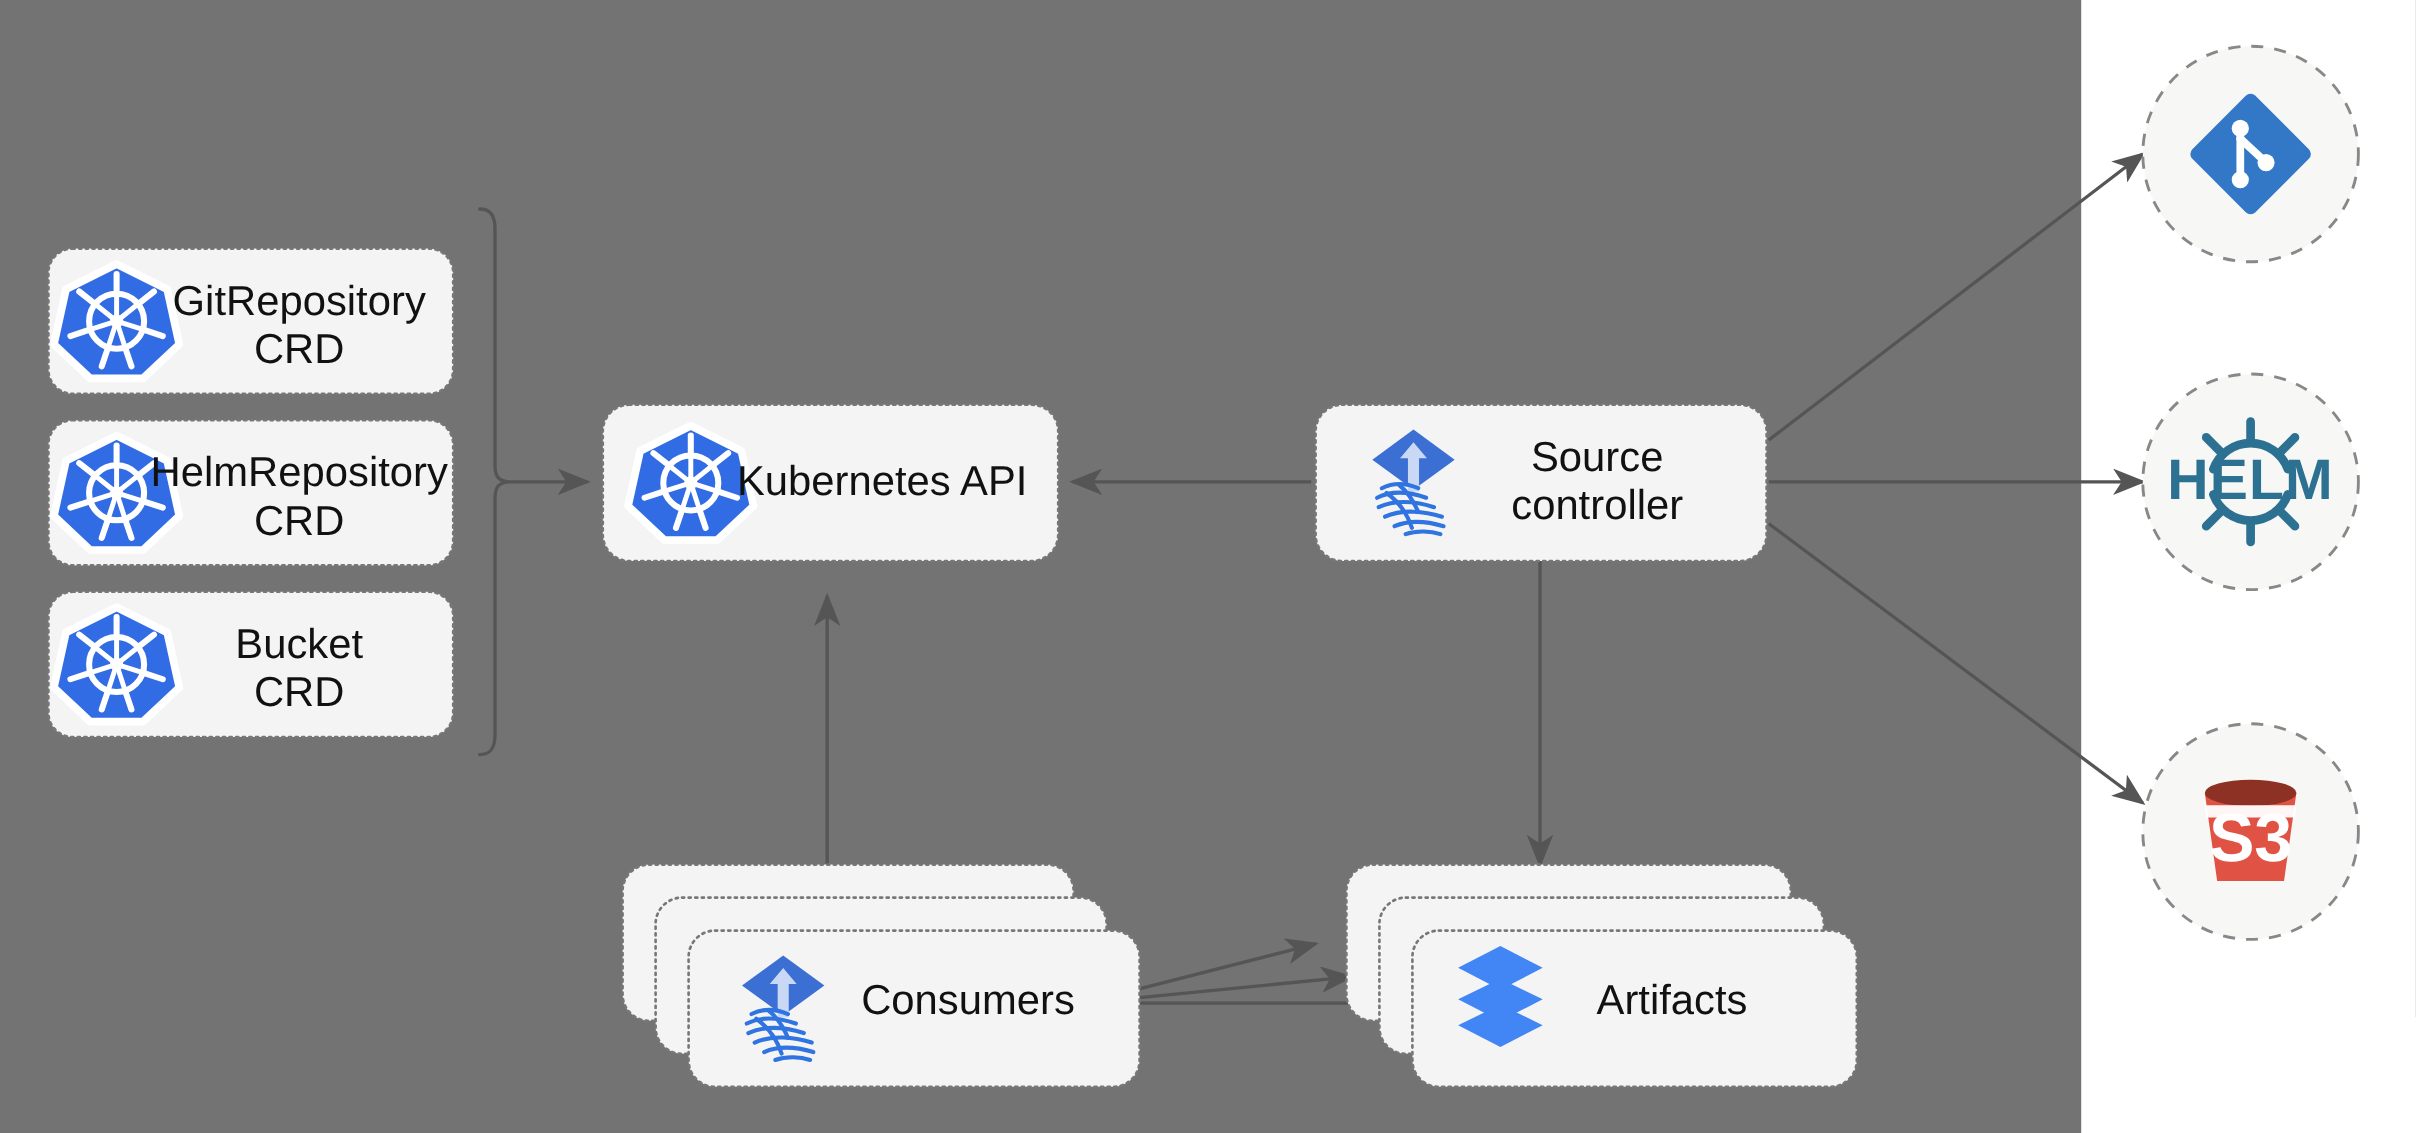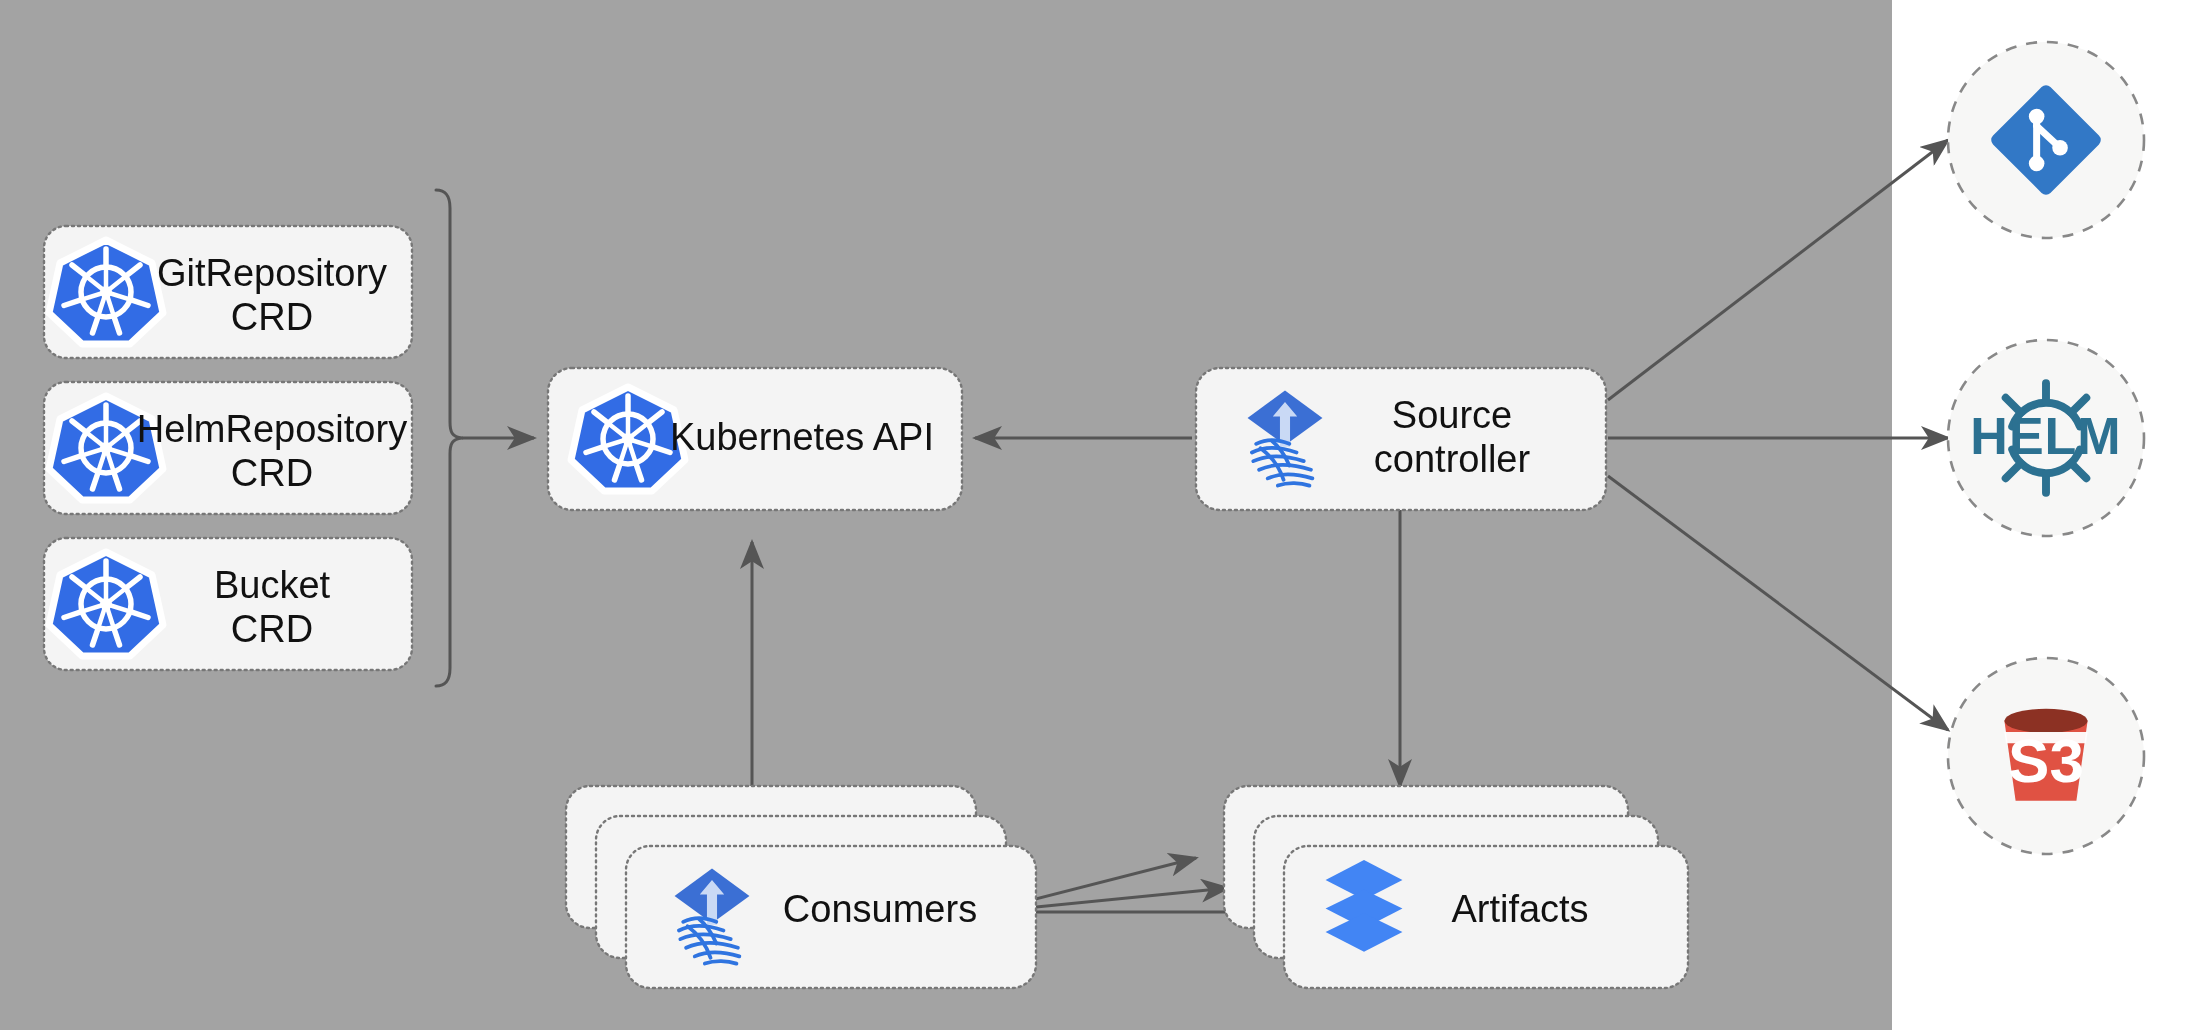--- a/index.html
+++ b/index.html
@@ -10,21 +10,21 @@
   body {
     width: 2196px;
     height: 1030px;
     overflow: hidden;
     font-family: "Liberation Sans", sans-serif;
   }
   #diagram-root {
     position: relative;
     width: 1892px;
     height: 1030px;
-    background: #a3a3a3;
+    background: #737373;
   }
   svg.layer {
     position: absolute;
     top: 0;
     left: 0;
     width: 2196px;
     height: 1030px;
   }
   .node-label {
     font-family: "Liberation Sans", sans-serif;

